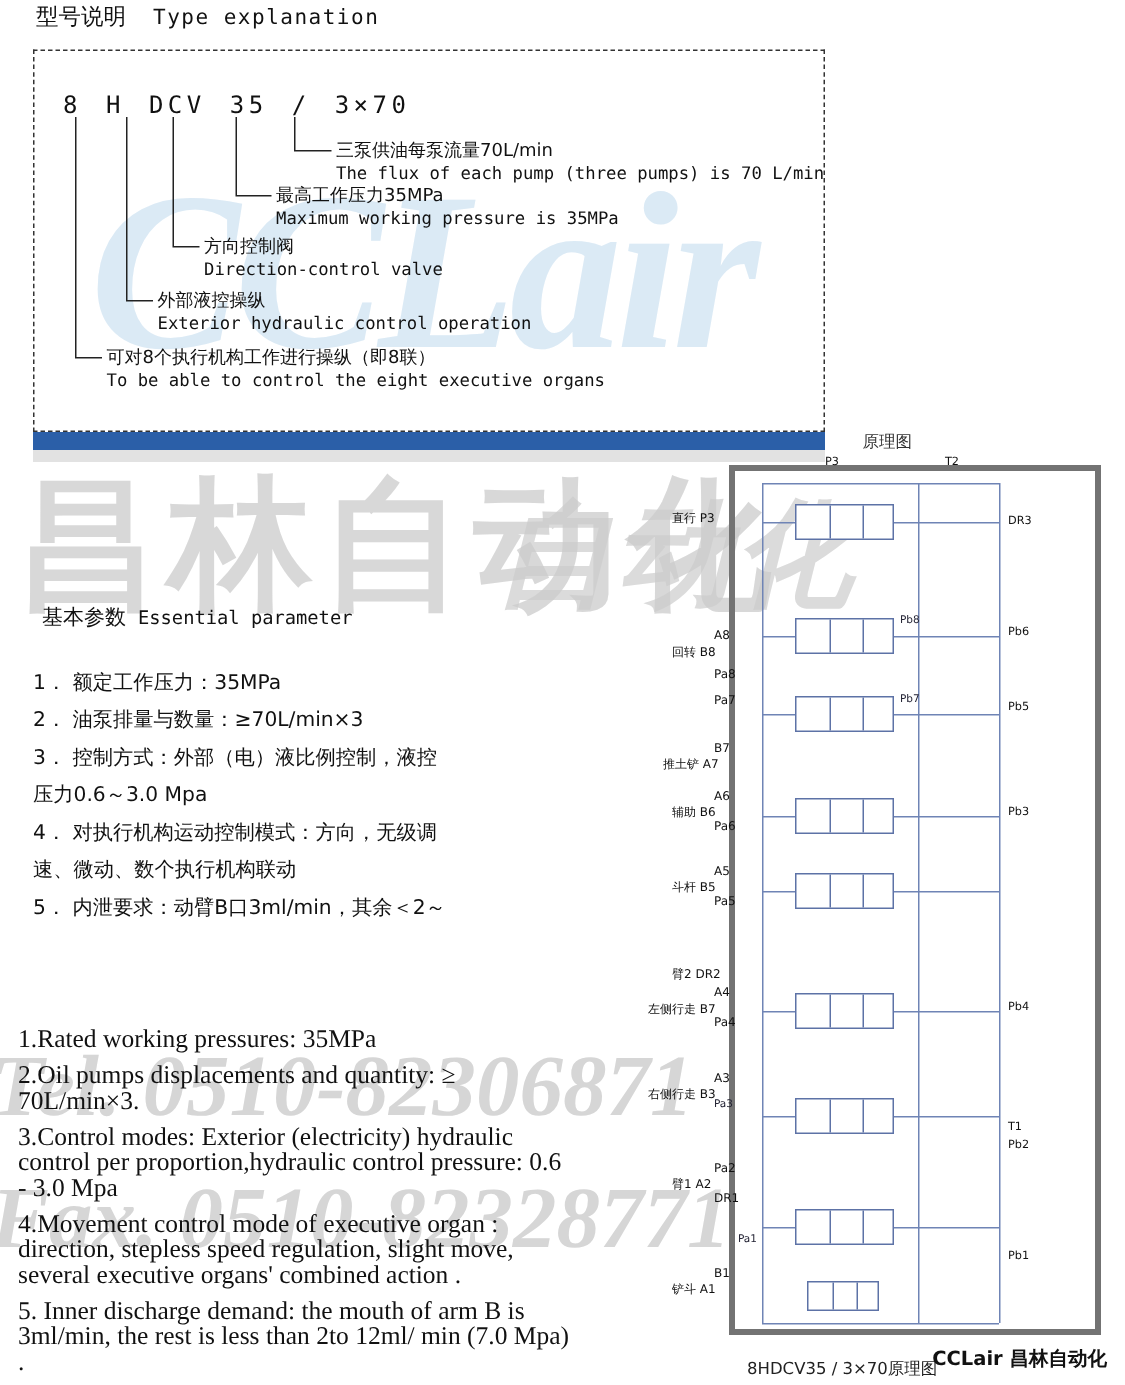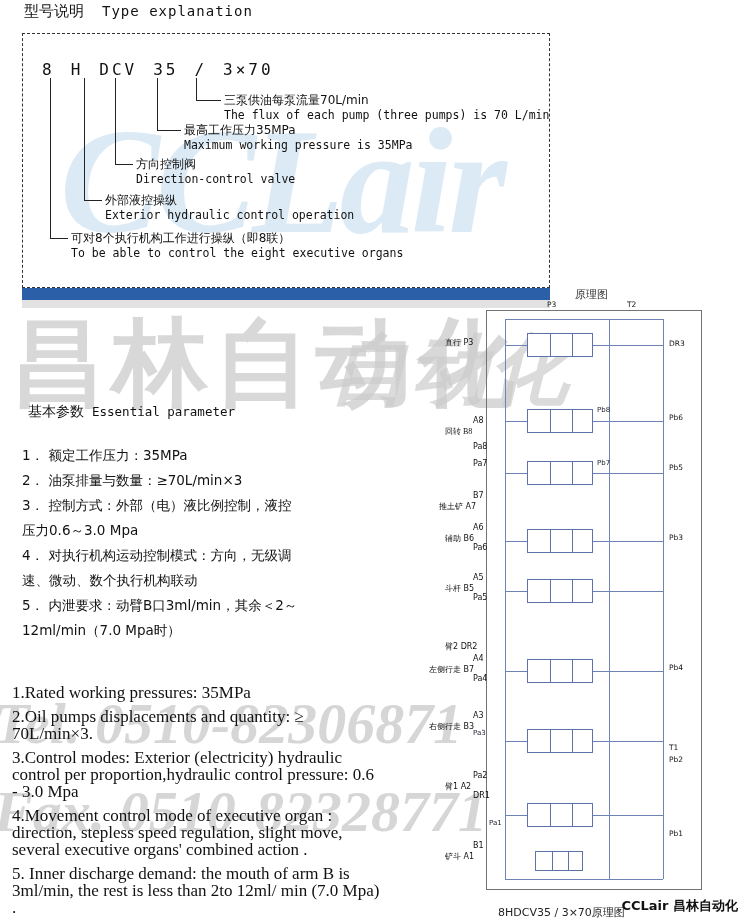--- a/index.html
+++ b/index.html
@@ -109,22 +109,22 @@
     font-size:17px;line-height:17px;
   }
   .param-en p{margin:0 0 7px 0;}
 
   
   .schem-title{
     position:absolute;left:575px;top:287px;
     font-family:"DejaVu Sans",sans-serif;font-size:11px;color:#333;
   }
   .schem{
-    position:absolute;left:486px;top:310px;width:216px;height:580px;
-    border:1px solid #737373;box-sizing:border-box;
+    position:absolute;left:486px;top:310px;width:248px;height:580px;
+    border:4px solid #737373;box-sizing:border-box;
   }
   .schem-caption{
     position:absolute;left:498px;top:905px;
     font-family:"DejaVu Sans",sans-serif;font-size:11px;color:#222;
     white-space:nowrap;
   }
   .brand{
     position:absolute;right:12px;bottom:8px;
     font-family:"DejaVu Sans",sans-serif;font-size:13px;font-weight:bold;color:#111;
   }
@@ -223,21 +223,20 @@
   </div>
 
   <div class="param-cn">
     <div>1． 额定工作压力：35MPa</div>
     <div>2． 油泵排量与数量：≥70L/min×3</div>
     <div>3． 控制方式：外部（电）液比例控制，液控</div>
     <div>压力0.6～3.0 Mpa</div>
     <div>4． 对执行机构运动控制模式：方向，无级调</div>
     <div>速、微动、数个执行机构联动</div>
     <div>5． 内泄要求：动臂B口3ml/min，其余＜2～</div>
-    <div>12ml/min（7.0 Mpa时）</div>
   </div>
 
   <div class="param-en">
     <p>1.Rated working pressures: 35MPa</p>
     <p>2.Oil pumps displacements and quantity: ≥ 70L/min×3.</p>
     <p>3.Control modes: Exterior (electricity) hydraulic control per proportion,hydraulic control pressure: 0.6 - 3.0 Mpa</p>
     <p>4.Movement control mode of executive organ : direction, stepless speed regulation, slight move, several executive organs' combined action .</p>
     <p>5. Inner discharge demand: the mouth of arm B is 3ml/min, the rest is less than 2to 12ml/ min (7.0 Mpa) .</p>
   </div>
 
@@ -296,21 +295,21 @@
     <div class="plabel" style="left:182px;top:152px;">Pb5</div>
     <div class="plabel" style="left:182px;top:222px;">Pb3</div>
     <div class="plabel" style="left:182px;top:352px;">Pb4</div>
     <div class="plabel" style="left:182px;top:432px;">T1</div>
     <div class="plabel" style="left:182px;top:444px;">Pb2</div>
     <div class="plabel" style="left:182px;top:518px;">Pb1</div>
 
     <div class="cnlabel" style="left:-42px;top:26px;">直行 P3</div>
     <div class="cnlabel" style="left:-14px;top:95px;margin-top:36px;">Pa8</div>
     <div class="cnlabel" style="left:-14px;top:105px;">A8</div>
-    <div class="cnlabel" style="left:-42px;top:115px;font-family:Liberation Serif, serif;">回转 B8</div>
+    <div class="cnlabel" style="left:-42px;top:115px;">回转 B8</div>
     <div class="cnlabel" style="left:-14px;top:148px;">Pa7</div>
     <div class="cnlabel" style="left:-14px;top:180px;">B7</div>
     <div class="cnlabel" style="left:-48px;top:190px;">推土铲 A7</div>
     <div class="cnlabel" style="left:-14px;top:212px;">A6</div>
     <div class="cnlabel" style="left:-42px;top:222px;">辅助 B6</div>
     <div class="cnlabel" style="left:-14px;top:232px;">Pa6</div>
     <div class="cnlabel" style="left:-14px;top:262px;">A5</div>
     <div class="cnlabel" style="left:-42px;top:272px;">斗杆 B5</div>
     <div class="cnlabel" style="left:-14px;top:282px;">Pa5</div>
     <div class="cnlabel" style="left:-42px;top:330px;">臂2 DR2</div>

